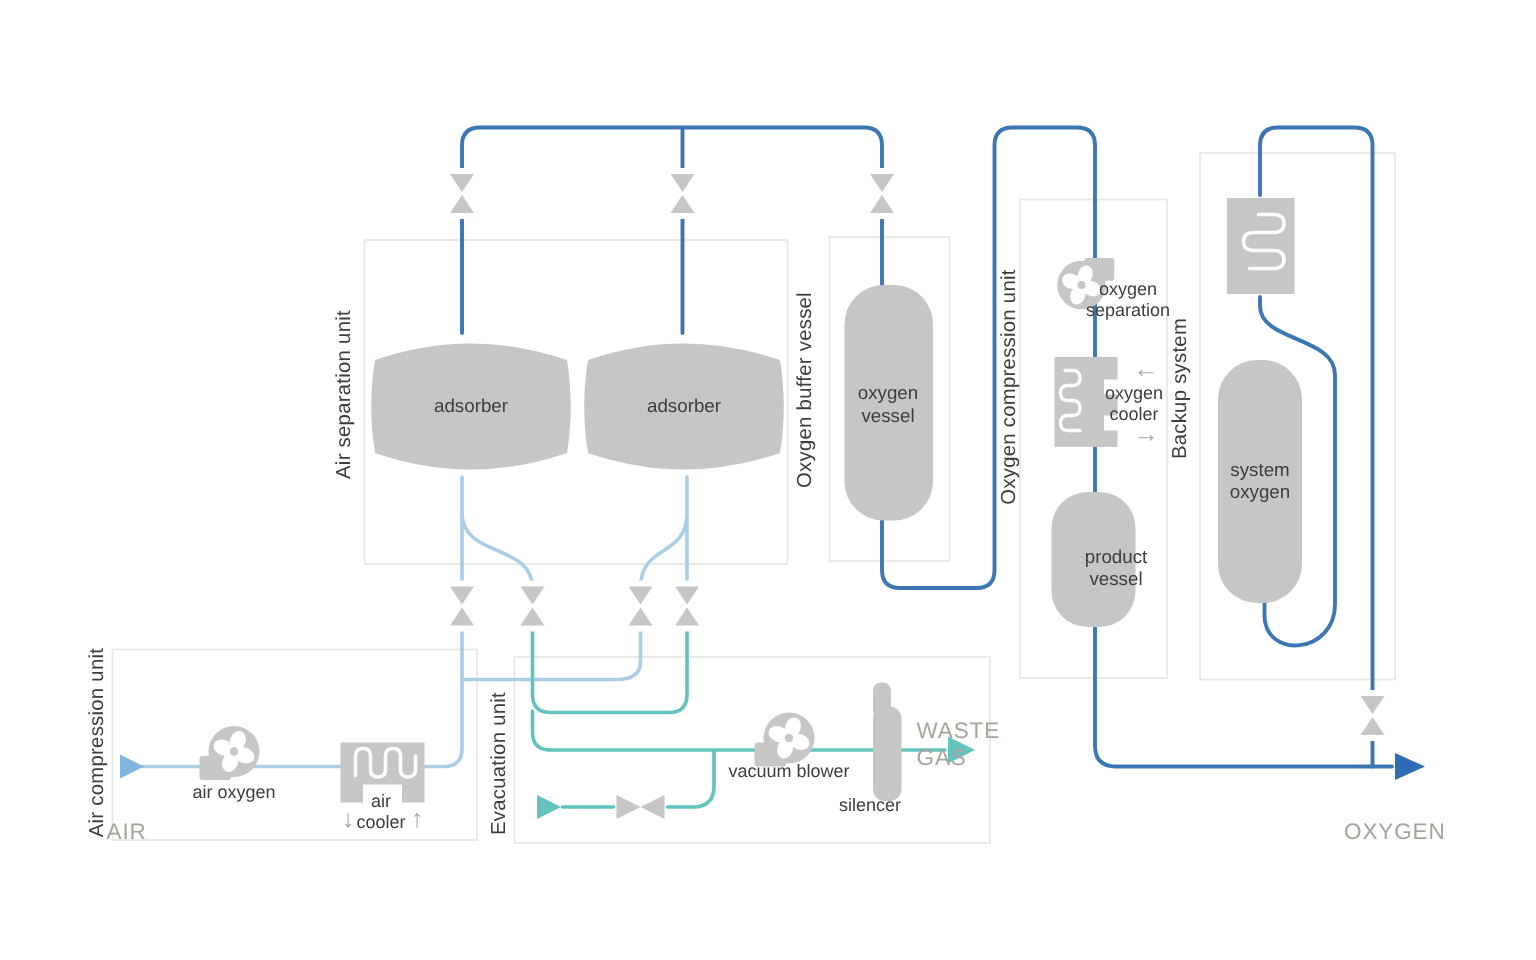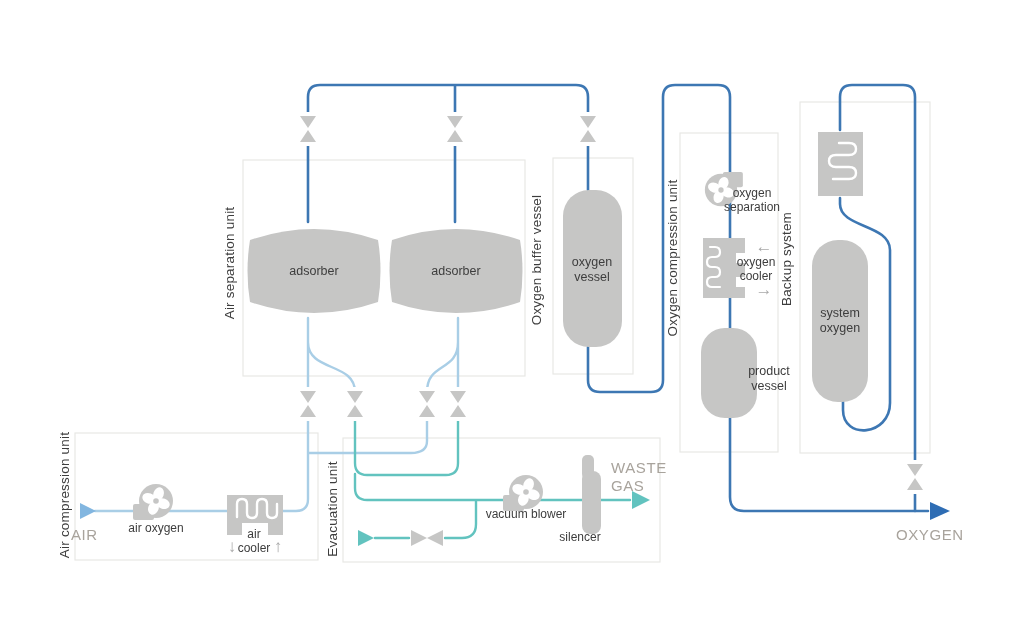--- a/index.html
+++ b/index.html
@@ -5,21 +5,21 @@
   html,body{margin:0;padding:0;background:#fff;}
   #canvas{position:relative;width:1024px;height:640px;background:#fff;
           font-family:"Liberation Sans",sans-serif;overflow:hidden;}
   #piping{position:absolute;left:0;top:0;}
   .vlabel{position:absolute;transform:translate(-50%,-50%) rotate(-90deg);
           white-space:nowrap;font-size:13.5px;color:var(--label-text,#3c3c3c);letter-spacing:.2px;}
   .eq{position:absolute;transform:translate(-50%,-50%);text-align:center;
       font-size:12.5px;color:var(--label-text,#3f3f3f);line-height:1.18;white-space:nowrap;}
   .eq.small{font-size:12px;}
   .stream{position:absolute;font-size:15px;color:var(--stream-text,#a8a39c);
-          letter-spacing:.6px;line-height:1.2;white-space:nowrap;}
+          letter-spacing:.6px;line-height:1.2;white-space:nowrap;margin-top:20px;}
   .flowarrow{position:absolute;transform:translate(-50%,-50%);font-size:17px;
              color:#a9a9a9;line-height:1;}
 </style>
 </head>
 <body>
 
 <div id="canvas">
 
   <svg id="piping" width="1024" height="640" viewBox="0 0 1024 640">
     <defs>
@@ -123,21 +123,21 @@
   <div class="vlabel" style="left:786px;top:259px">Backup system</div>
   <div class="vlabel" style="left:64px;top:495px">Air compression unit</div>
   <div class="vlabel" style="left:332px;top:509px">Evacuation unit</div>
 
   <div class="eq" style="left:314px;top:271px">adsorber</div>
   <div class="eq" style="left:456px;top:271px">adsorber</div>
   <div class="eq" style="left:592px;top:270px">
     <div>oxygen</div>
     <div>vessel</div>
   </div>
-  <div class="eq" style="left:769px;top:379px">
+  <div class="eq" style="left:744px;top:379px">
     <div>product</div>
     <div>vessel</div>
   </div>
   <div class="eq" style="left:840px;top:321px">
     <div>system</div>
     <div>oxygen</div>
   </div>
   <div class="eq small" style="left:752px;top:200px">
     <div>oxygen</div>
     <div>separation</div>

